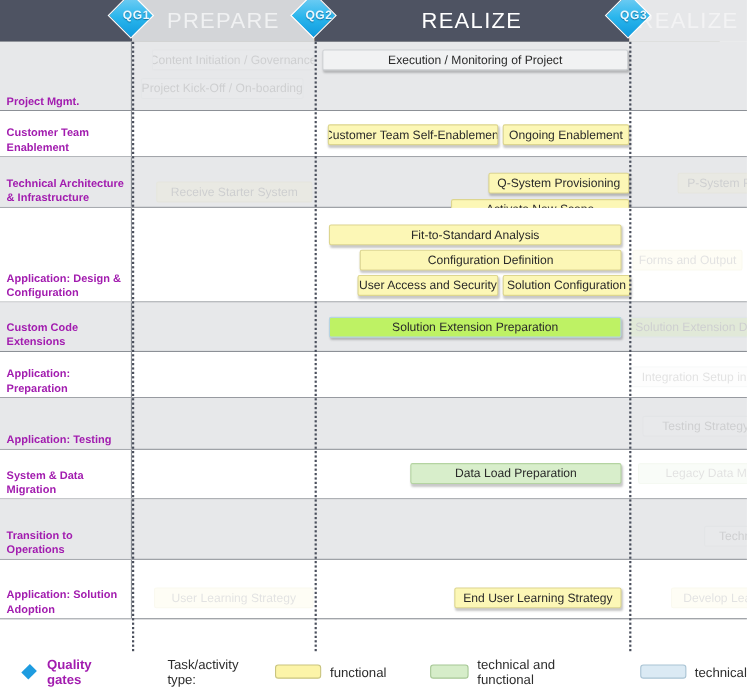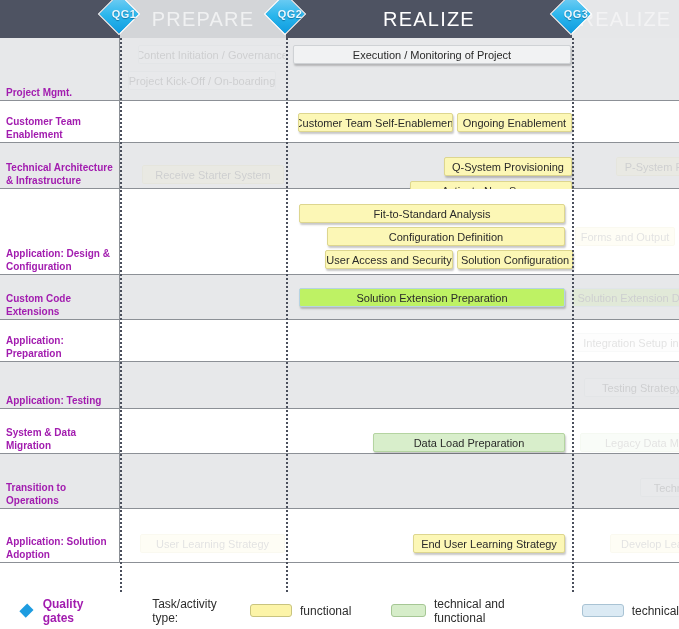--- a/index.html
+++ b/index.html
@@ -82,21 +82,21 @@
     position:absolute;height:19px;
     display:flex;align-items:center;justify-content:center;
     font-size:11px;color:#2a2a2a;
     border-radius:2px;
     box-sizing:border-box;
     white-space:nowrap;
     box-shadow:1px 2px 2px rgba(0,0,0,.22);
     overflow:hidden;
   }
   .task.functional{background:#fcf7b6;border:1px solid #ddd68f;}
-  .task.techfunc{background:#d8eecb;border:1px solid #b4d4a1;margin-top:12px;}
+  .task.techfunc{background:#d8eecb;border:1px solid #b4d4a1;}
   .task.technical{background:#bef264;border:1px solid #b6d3e3;}
   .task.neutral{background:#f1f2f3;border:1px solid #cfd2d5;}
   .task.faded{opacity:.13;box-shadow:none;}
 
   
   .legend{
     position:absolute;left:0;top:592px;width:679px;height:37px;
     background:#ffffff;box-sizing:border-box;
     display:flex;align-items:center;
   }

